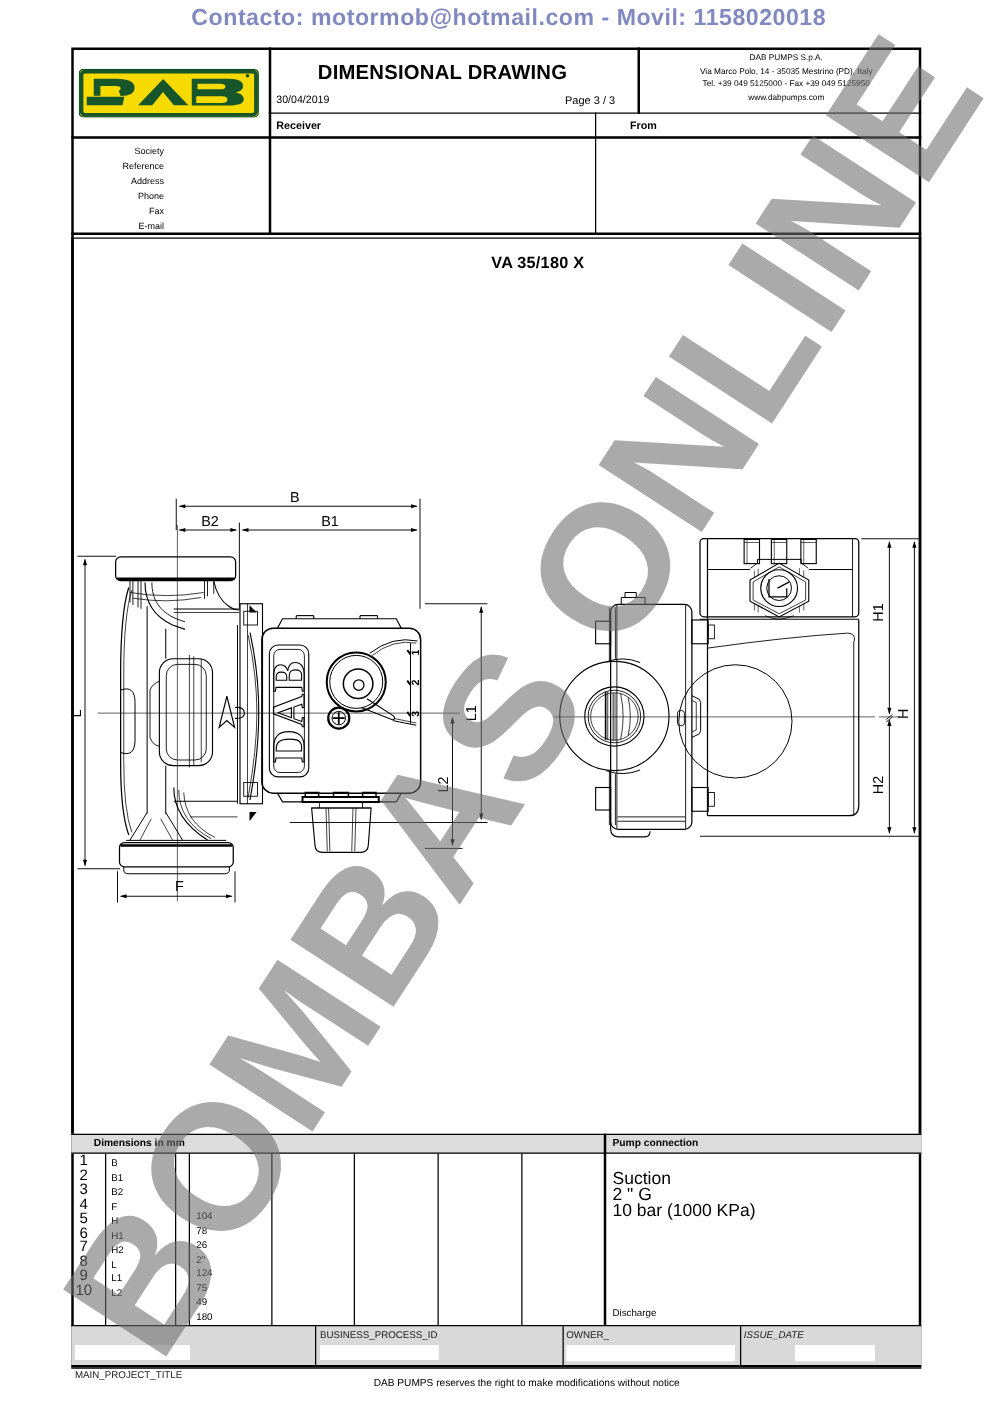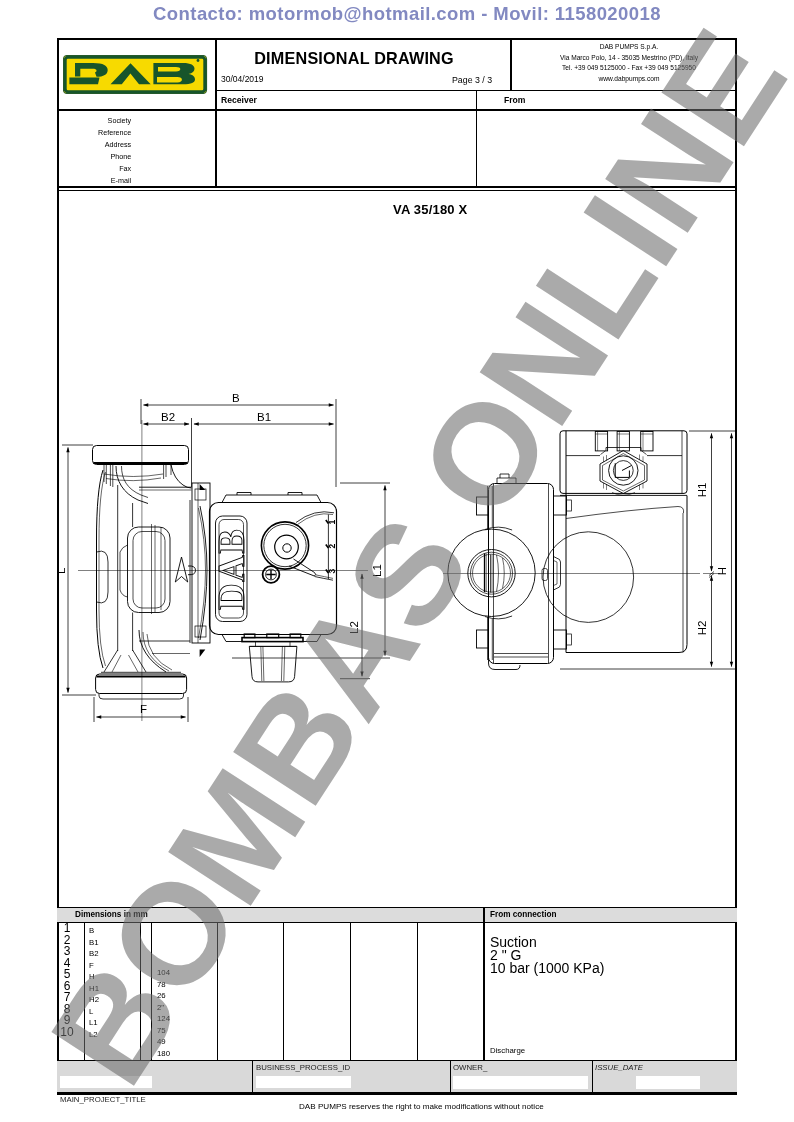--- a/index.html
+++ b/index.html
@@ -384,21 +384,21 @@
 <g stroke-width="0.75">
   <line x1="731.5" y1="433.5" x2="731.5" y2="666.5" marker-start="url(#ar)" marker-end="url(#ar)"></line>
 </g>
 <text x="726" y="571" fill="#000" stroke="none" font-size="11.5" font-family="Liberation Sans, sans-serif" transform="rotate(-90 726 571)" text-anchor="middle">H</text>
 </svg>
 
 <div class="abs" style="left:57px;top:907px;width:680px;height:16px;background:#dcdcdc;border-top:1.5px solid #000;border-bottom:1px solid #000;box-sizing:border-box;"></div>
 
 <div class="abs" style="left:75px;top:910px;font-weight:bold;font-size:8.2px;">Dimensions in mm</div>
 
-<div class="abs" style="left:490px;top:910px;font-weight:bold;font-size:8.2px;">From connection</div>
+<div class="abs" style="left:490px;top:910px;font-weight:bold;font-size:8.2px;">Pump connection</div>
 
 <div class="ln" style="left:84px;top:923px;width:1px;height:138px;"></div>
 <div class="ln" style="left:140px;top:923px;width:1px;height:138px;"></div>
 <div class="ln" style="left:151px;top:923px;width:1px;height:138px;"></div>
 <div class="ln" style="left:217px;top:923px;width:1px;height:138px;"></div>
 <div class="ln" style="left:283px;top:923px;width:1px;height:138px;"></div>
 <div class="ln" style="left:350px;top:923px;width:1px;height:138px;"></div>
 <div class="ln" style="left:417px;top:923px;width:1px;height:138px;"></div>
 <div class="ln" style="left:483px;top:907px;width:2px;height:154px;"></div>
 

